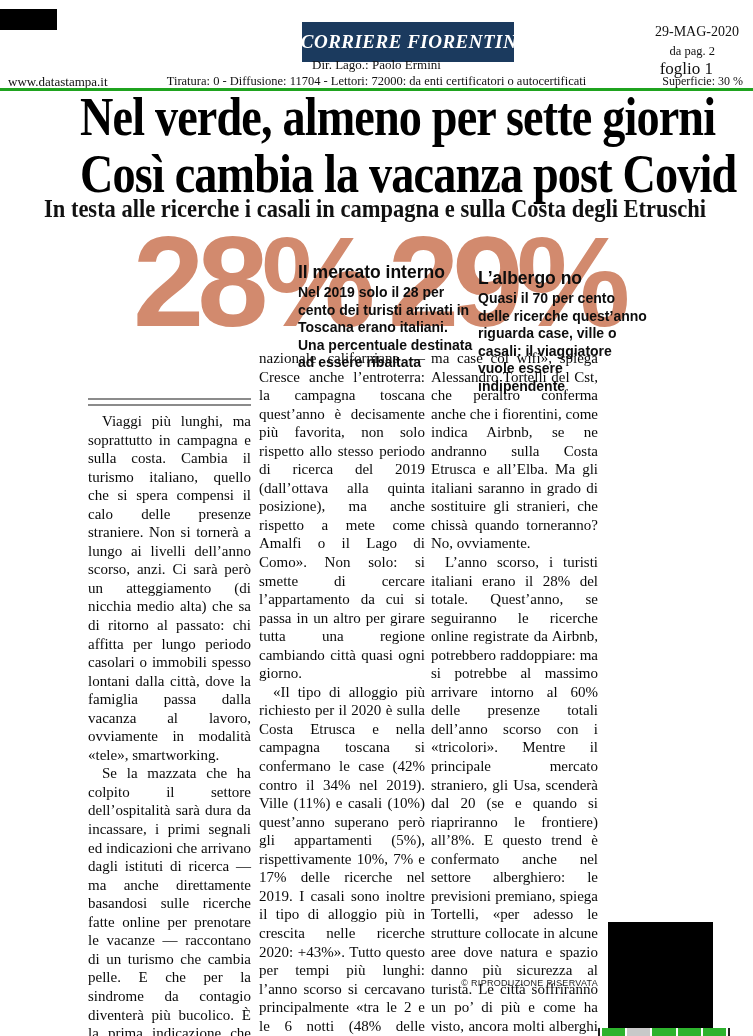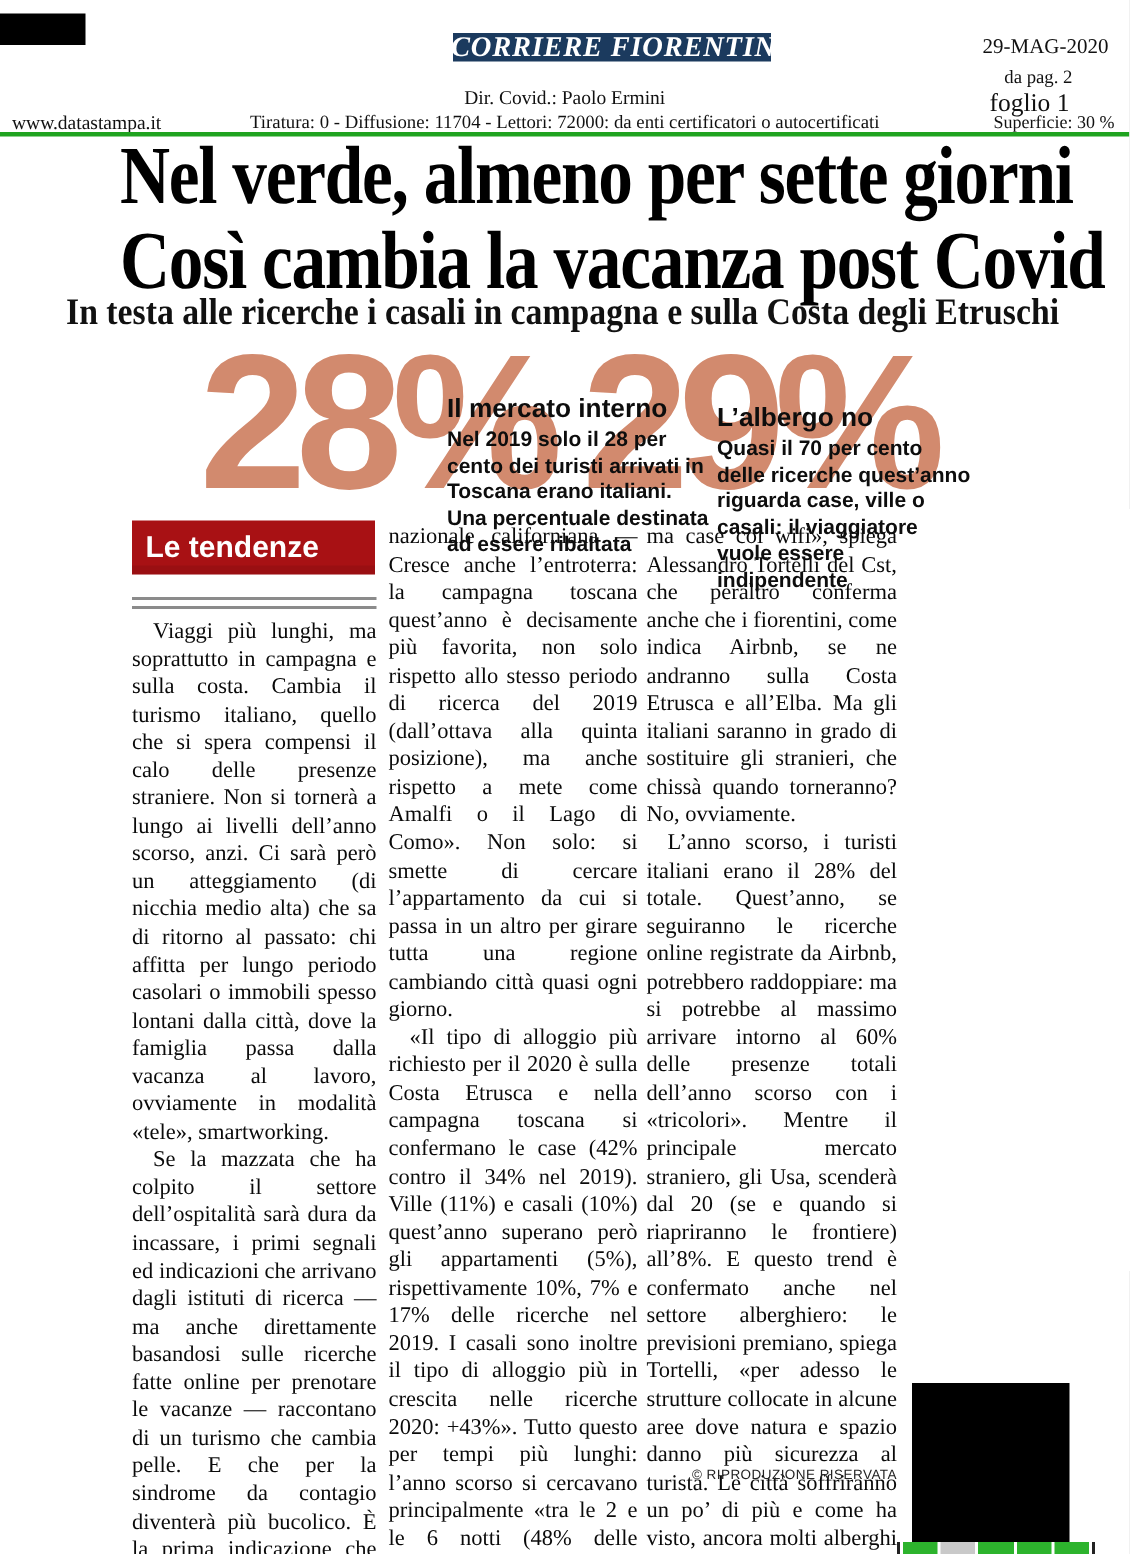--- a/index.html
+++ b/index.html
@@ -5,21 +5,21 @@
   html,body{margin:0;padding:0;background:#e8e8e8;}
   .page{
     position:relative;width:753px;height:1036px;margin:0 auto;
     background:#ffffff;overflow:hidden;
     font-family:"Liberation Serif",serif;color:#111;
   }
   .abs{position:absolute;}
 
   
   .masthead{
-    left:302px;top:22px;width:212px;height:19px;
+    left:302px;top:22px;width:212px;height:40px;
     background:#1b3a5e;color:#fff;
     display:flex;align-items:center;justify-content:center;gap:4px;
     font-family:"Liberation Serif",serif;font-weight:bold;font-style:italic;
     font-size:19px;letter-spacing:.5px;white-space:nowrap;
   }
   .masthead .glyph{font-size:13px;font-style:normal;}
   .hdr-date{right:14px;top:24px;font-size:14px;text-align:right;}
   .hdr-page{right:38px;top:44px;font-size:12.5px;text-align:left;}
   .hdr-sheet{right:40px;top:59px;font-size:17px;text-align:right;}
   .hdr-dir{left:0;top:57px;width:753px;text-align:center;font-size:13px;}
@@ -104,21 +104,21 @@
   <div class="abs redact-tl"></div>
 
   <div class="abs masthead">
     <span class="glyph">⚜</span>
     <span>CORRIERE FIORENTINO</span>
   </div>
 
   <div class="abs hdr-date">29-MAG-2020</div>
   <div class="abs hdr-page">da pag.  2</div>
   <div class="abs hdr-sheet">foglio 1</div>
-  <div class="abs hdr-dir">Dir. Covid.:  Paolo Ermini</div>
+  <div class="abs hdr-dir">Dir. Lago.:  Paolo Ermini</div>
   <div class="abs hdr-site">www.datastampa.it</div>
   <div class="abs hdr-stats">Tiratura: 0 - Diffusione: 11704 - Lettori: 72000: da enti certificatori o autocertificati</div>
   <div class="abs hdr-surface">Superficie: 30 %</div>
   <div class="abs green-rule"></div>
 
   <div class="abs headline">
     <div class="hl-line">Nel verde, almeno per sette giorni</div>
     <div class="hl-line">Così cambia la vacanza post Covid</div>
   </div>
   <div class="abs subhead">In testa alle ricerche i casali in campagna e sulla Costa degli Etruschi</div>
@@ -128,23 +128,20 @@
 
   <div class="abs stat-cap stat-cap1">
     <div class="stat-title">Il mercato interno</div>
     <div class="stat-text">Nel 2019 solo il 28 per cento dei turisti arrivati in Toscana erano italiani. Una percentuale destinata ad essere ribaltata</div>
   </div>
   <div class="abs stat-cap stat-cap2">
     <div class="stat-title">L’albergo no</div>
     <div class="stat-text">Quasi il 70 per cento delle ricerche quest’anno riguarda case, ville o casali: il viaggiatore vuole essere indipendente</div>
   </div>
 
-  <div class="abs section-box">
-    <span>Le tendenze</span>
-  </div>
   <div class="abs rule2a"></div>
   <div class="abs rule2b"></div>
 
   <div class="abs col col1">
     <p>Viaggi più lunghi, ma soprattutto in campagna e sulla costa. Cambia il turismo italiano, quello che si spera compensi il calo delle presenze straniere. Non si tornerà a lungo ai livelli dell’anno scorso, anzi. Ci sarà però un atteggiamento (di nicchia medio alta) che sa di ritorno al passato: chi affitta per lungo periodo casolari o immobili spesso lontani dalla città, dove la famiglia passa dalla vacanza al lavoro, ovviamente in modalità «tele», smartworking.</p>
     <p>Se la mazzata che ha colpito il settore dell’ospitalità sarà dura da incassare, i primi segnali ed indicazioni che arrivano dagli istituti di ricerca — ma anche direttamente basandosi sulle ricerche fatte online per prenotare le vacanze — raccontano di un turismo che cambia pelle. E che per la sindrome da contagio diventerà più bucolico. È la prima indicazione che arriva dall’analisi di Airbnb. E la Toscana viene premiata dai turisti (italiani) più che altre zone d’Italia. «Luoghi affollati addio: i dati confermano l’interesse degli italiani verso località di mare più tranquille, lontano dalla movida e dal caos. Da questa dinamica esce premiata la Costa Etrusca, che supera nelle preferenze delle ricerche di maggio icone del divertimento come il Salento e la Riviera Romagnola — dicono dalla multi-</p>
   </div>
 
   <div class="abs col col2">
     <p class="cont">nazionale californiana — Cresce anche l’entroterra: la campagna toscana quest’anno è decisamente più favorita, non solo rispetto allo stesso periodo di ricerca del 2019 (dall’ottava alla quinta posizione), ma anche rispetto a mete come Amalfi o il Lago di Como». Non solo: si smette di cercare l’appartamento da cui si passa in un altro per girare tutta una regione cambiando città quasi ogni giorno.</p>

